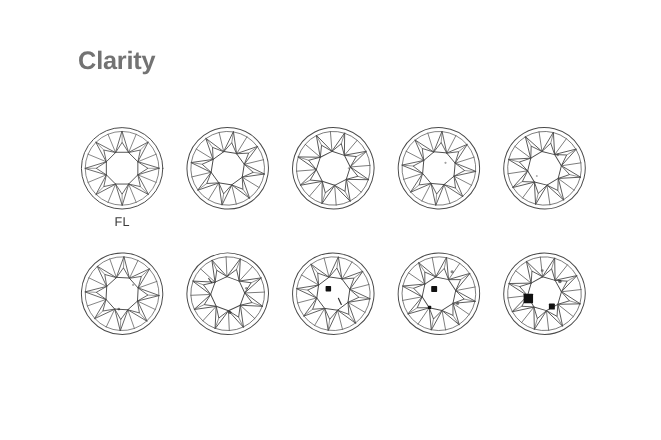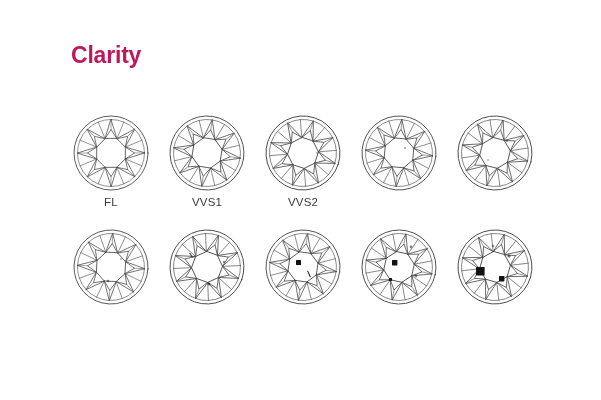--- a/index.html
+++ b/index.html
@@ -21,21 +21,21 @@
     height: 400px;
     background: #ffffff;
   }
   #page-title {
     position: absolute;
     left: 71px;
     top: 44px;
     font-size: 23px;
     font-weight: bold;
     letter-spacing: -0.2px;
-    color: #be185d;
+    color: #737373;
     line-height: 1;
     white-space: nowrap;
   }
   .grade-grid {
     position: absolute;
     left: 0;
     top: 0;
     width: 601px;
     height: 384px;
     margin-top: 26px;
@@ -136,21 +136,20 @@
               <path d="M21.38 54.62L14.31 61.69" stroke-width="0.5"></path>
               <path d="M4.50 38.00L23.68 32.07L14.50 38.00L23.68 43.93Z" stroke-width="0.75"></path>
               <path d="M23.68 32.07L7.05 25.18" stroke-width="0.6"></path>
               <path d="M14.50 38.00L4.50 38.00" stroke-width="0.5"></path>
               <path d="M14.31 14.31L32.07 23.68L21.38 21.38L23.68 32.07Z" stroke-width="0.75"></path>
               <path d="M32.07 23.68L25.18 7.05" stroke-width="0.6"></path>
               <path d="M21.38 21.38L14.31 14.31" stroke-width="0.5"></path>
             </g>
           </svg>
         </div>
-        <div class="grade-label">VVS1</div>
       </div>
       <div class="grade-cell" style="left: 255px; top: 89px;">
         <div class="diamond-wrap">
           <svg viewBox="0 0 76 76" width="76" height="76">
             <g transform="rotate(18 38 38)" fill="none" stroke="#4a4a4a" stroke-width="0.75" stroke-linejoin="round" stroke-linecap="round">
               <circle cx="38" cy="38" r="37" stroke-width="0.9"></circle>
               <circle cx="38" cy="38" r="33.5" stroke-width="0.6"></circle>
               <path d="M43.93 23.68 L52.32 32.07 L52.32 43.93 L43.93 52.32 L32.07 52.32 L23.68 43.93 L23.68 32.07 L32.07 23.68 Z" stroke-width="0.85"></path>
               <path d="M38.00 4.50L43.93 23.68L38.00 14.50L32.07 23.68Z" stroke-width="0.75"></path>
               <path d="M43.93 23.68L50.82 7.05" stroke-width="0.6"></path>
@@ -173,21 +172,20 @@
               <path d="M4.50 38.00L23.68 32.07L14.50 38.00L23.68 43.93Z" stroke-width="0.75"></path>
               <path d="M23.68 32.07L7.05 25.18" stroke-width="0.6"></path>
               <path d="M14.50 38.00L4.50 38.00" stroke-width="0.5"></path>
               <path d="M14.31 14.31L32.07 23.68L21.38 21.38L23.68 32.07Z" stroke-width="0.75"></path>
               <path d="M32.07 23.68L25.18 7.05" stroke-width="0.6"></path>
               <path d="M21.38 21.38L14.31 14.31" stroke-width="0.5"></path>
             </g>
             <circle cx="52" cy="38" r="0.9" fill="#111111" stroke="none" fill-opacity="0.35"></circle>
           </svg>
         </div>
-        <div class="grade-label">VVS2</div>
       </div>
       <div class="grade-cell" style="left: 351px; top: 89px;">
         <div class="diamond-wrap">
           <svg viewBox="0 0 76 76" width="76" height="76">
             <g transform="rotate(5 38 38)" fill="none" stroke="#4a4a4a" stroke-width="0.75" stroke-linejoin="round" stroke-linecap="round">
               <circle cx="38" cy="38" r="37" stroke-width="0.9"></circle>
               <circle cx="38" cy="38" r="33.5" stroke-width="0.6"></circle>
               <path d="M43.93 23.68 L52.32 32.07 L52.32 43.93 L43.93 52.32 L32.07 52.32 L23.68 43.93 L23.68 32.07 L32.07 23.68 Z" stroke-width="0.85"></path>
               <path d="M38.00 4.50L43.93 23.68L38.00 14.50L32.07 23.68Z" stroke-width="0.75"></path>
               <path d="M43.93 23.68L50.82 7.05" stroke-width="0.6"></path>

